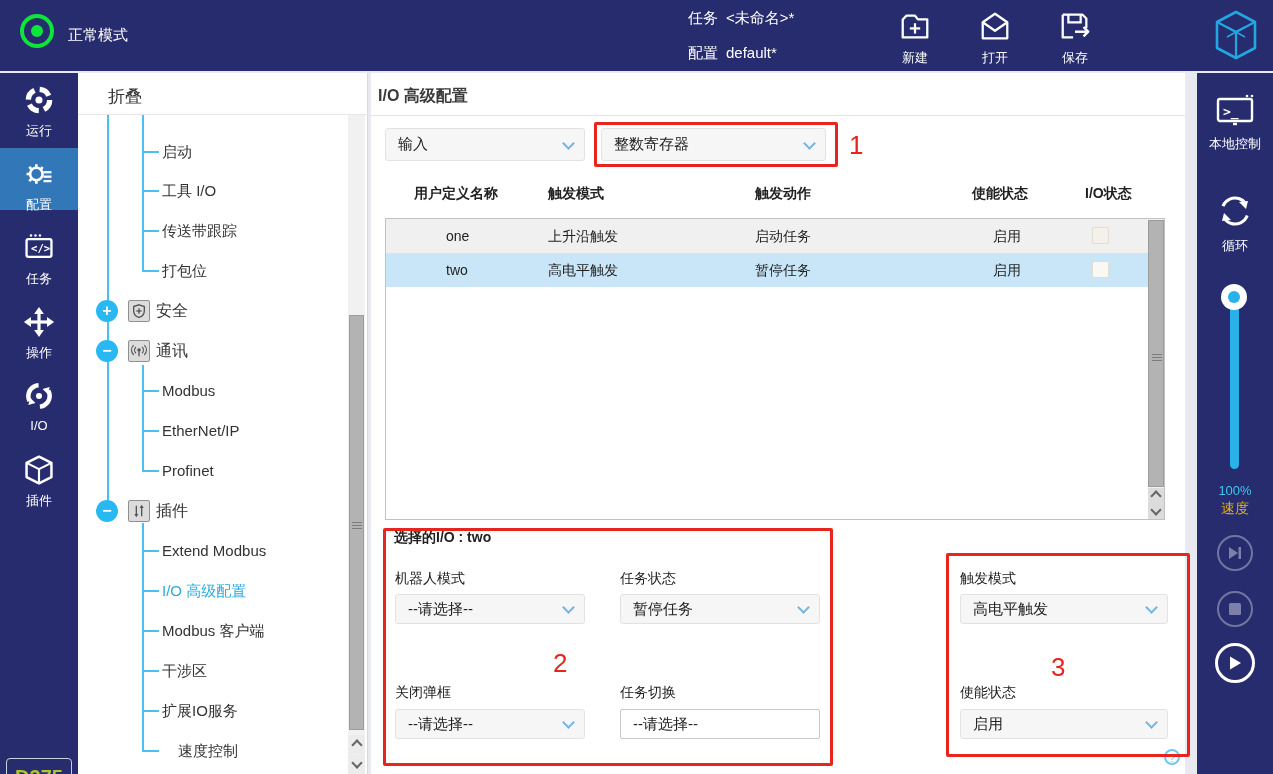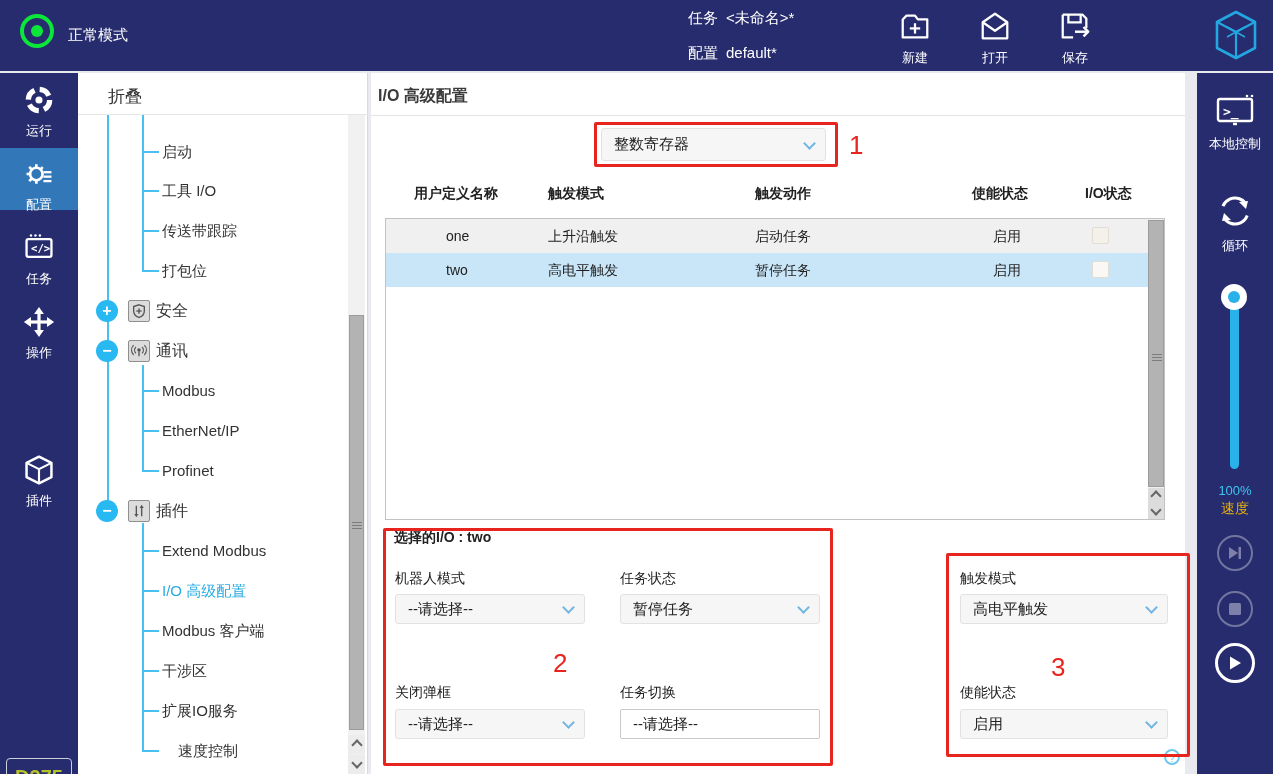--- a/index.html
+++ b/index.html
@@ -158,20 +158,31 @@
         <polygon points="18,1 12.5,9 23.5,9"></polygon>
           <polygon points="18,35 12.5,27 23.5,27"></polygon>
         <polygon points="1,18 9,12.5 9,23.5"></polygon>
           <polygon points="35,18 27,12.5 27,23.5"></polygon>
         <rect x="16.2" y="8" width="3.6" height="20"></rect>
           <rect x="8" y="16.2" width="20" height="3.6"></rect>
       </svg>
     </span>
     <span class="lbl">操作</span>
   </div>
+  <div class="abs nav-item" style="top:297px;">
+    <span class="ico">
+      <svg width="32" height="32" viewBox="0 0 36 36">
+        <circle cx="18" cy="18" r="12" fill="none" stroke="#fff" stroke-width="5" stroke-dasharray="24 14" transform="rotate(-30 18 18)"></circle>
+        <polygon points="30,8 22,10 28,16" fill="#fff"></polygon>
+          <polygon points="6,28 14,26 8,20" fill="#fff"></polygon>
+        <circle cx="18" cy="18" r="3.4" fill="#fff"></circle>
+      </svg>
+    </span>
+    <span class="lbl">I/O</span>
+  </div>
   <div class="abs nav-item" style="top:371px;">
     <span class="ico">
       <svg width="32" height="32" viewBox="0 0 36 36">
         <path d="M18 3 L32 10 V26 L18 33 L4 26 V10 Z" fill="none" stroke="#fff" stroke-width="2.8" stroke-linejoin="round"></path>
         <path d="M4 10 L18 17 L32 10 M18 17 V33" fill="none" stroke="#fff" stroke-width="2.4"></path>
       </svg>
     </span>
     <span class="lbl">插件</span>
   </div>
   <div class="abs badge">D375</div>
@@ -262,20 +273,24 @@
     <div class="abs sb-btn" style="left:0;top:640px;width:17px;height:19px;">
         <span class="chev gray" style="margin-top:-3px;"></span>
       </div>
   </div>
 </div>
 
 <div class="abs mainpanel">
   <div class="abs main-title">I/O 高级配置</div>
   <div class="abs main-hr"></div>
 
+  <div class="abs dd" style="left:14px;top:55px;width:200px;height:33px;">
+    <span>输入</span>
+    <span class="chev"></span>
+  </div>
   <div class="abs dd" style="left:230px;top:55px;width:225px;height:33px;">
     <span>整数寄存器</span>
     <span class="chev"></span>
   </div>
 
   <div class="abs th" style="left:43px;top:112px;">用户定义名称</div>
   <div class="abs th" style="left:177px;top:112px;">触发模式</div>
   <div class="abs th" style="left:384px;top:112px;">触发动作</div>
   <div class="abs th" style="left:601px;top:112px;">使能状态</div>
   <div class="abs th" style="left:714px;top:112px;">I/O状态</div>

